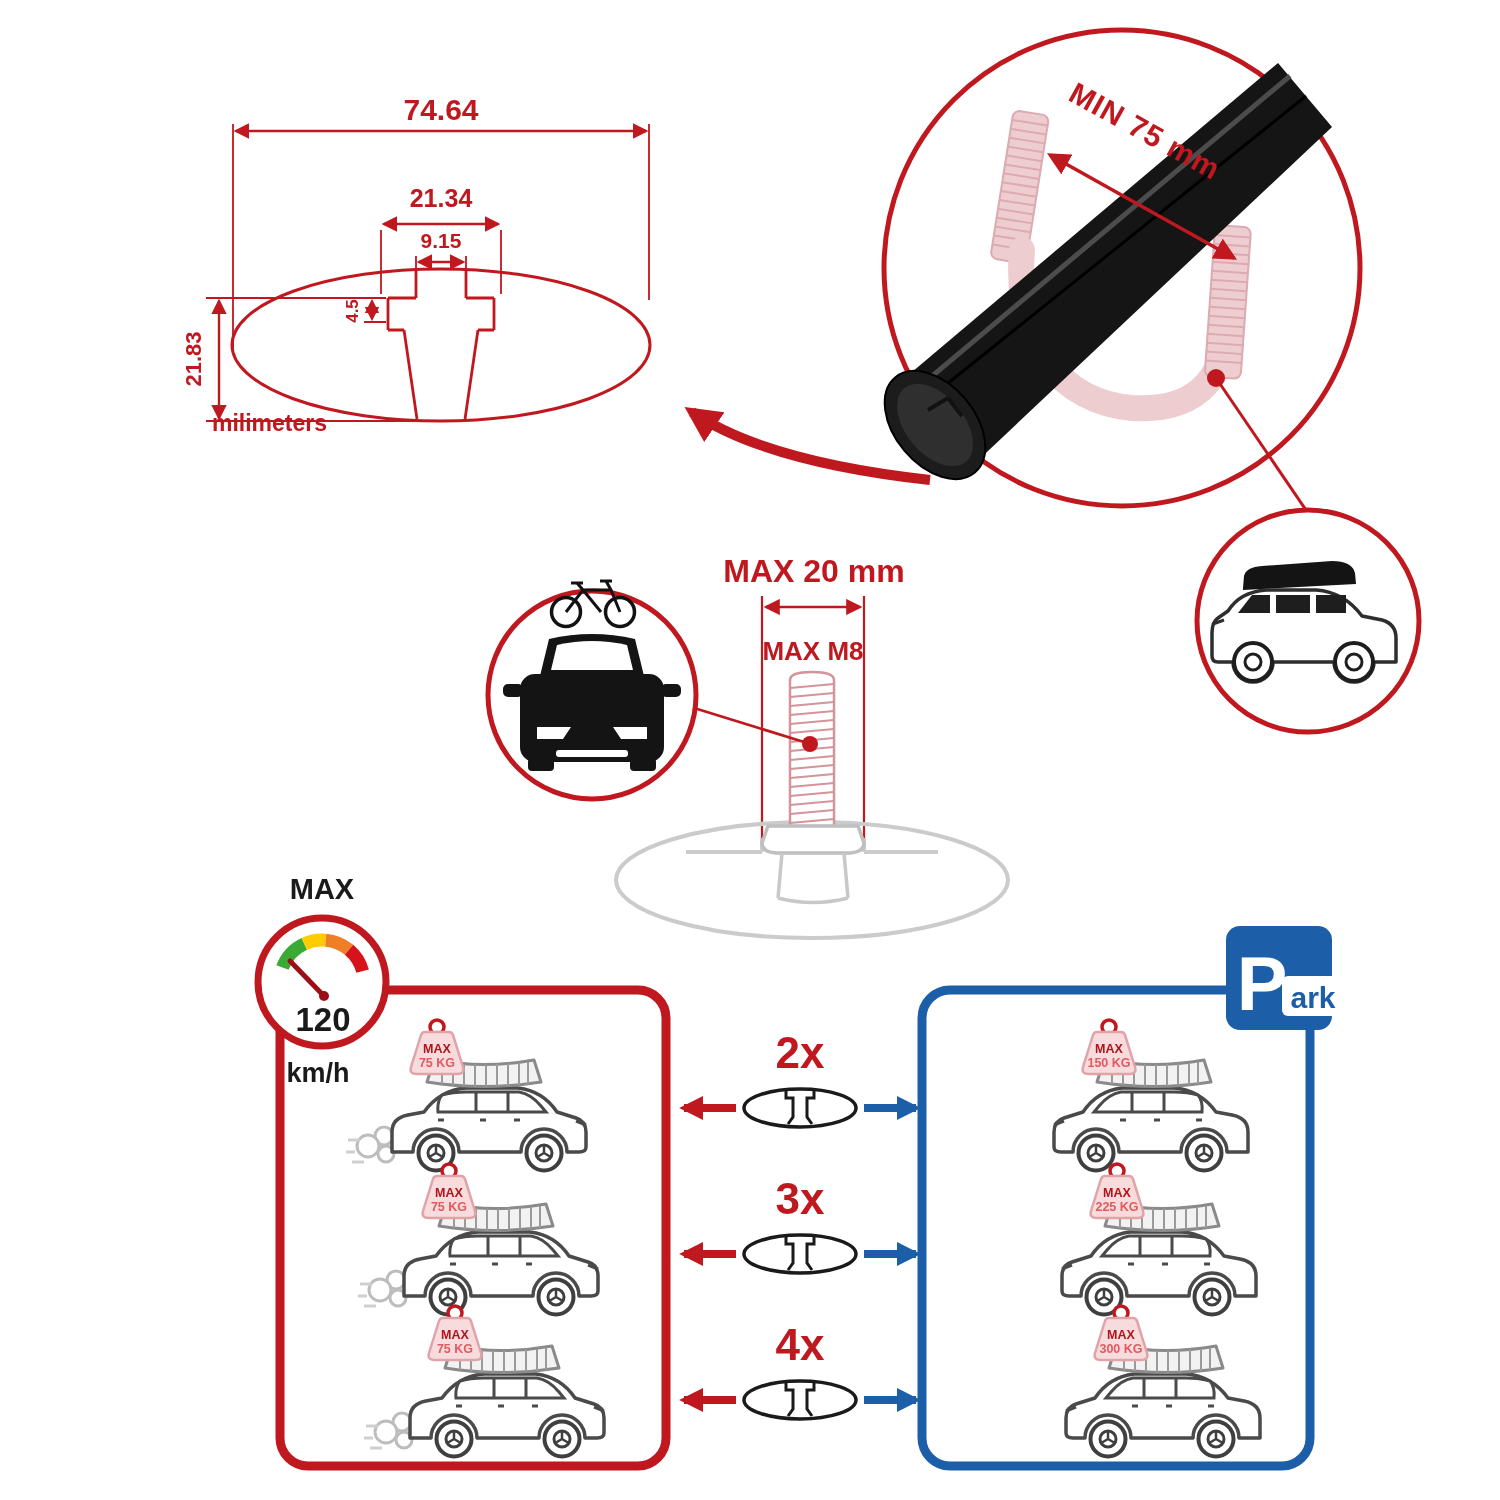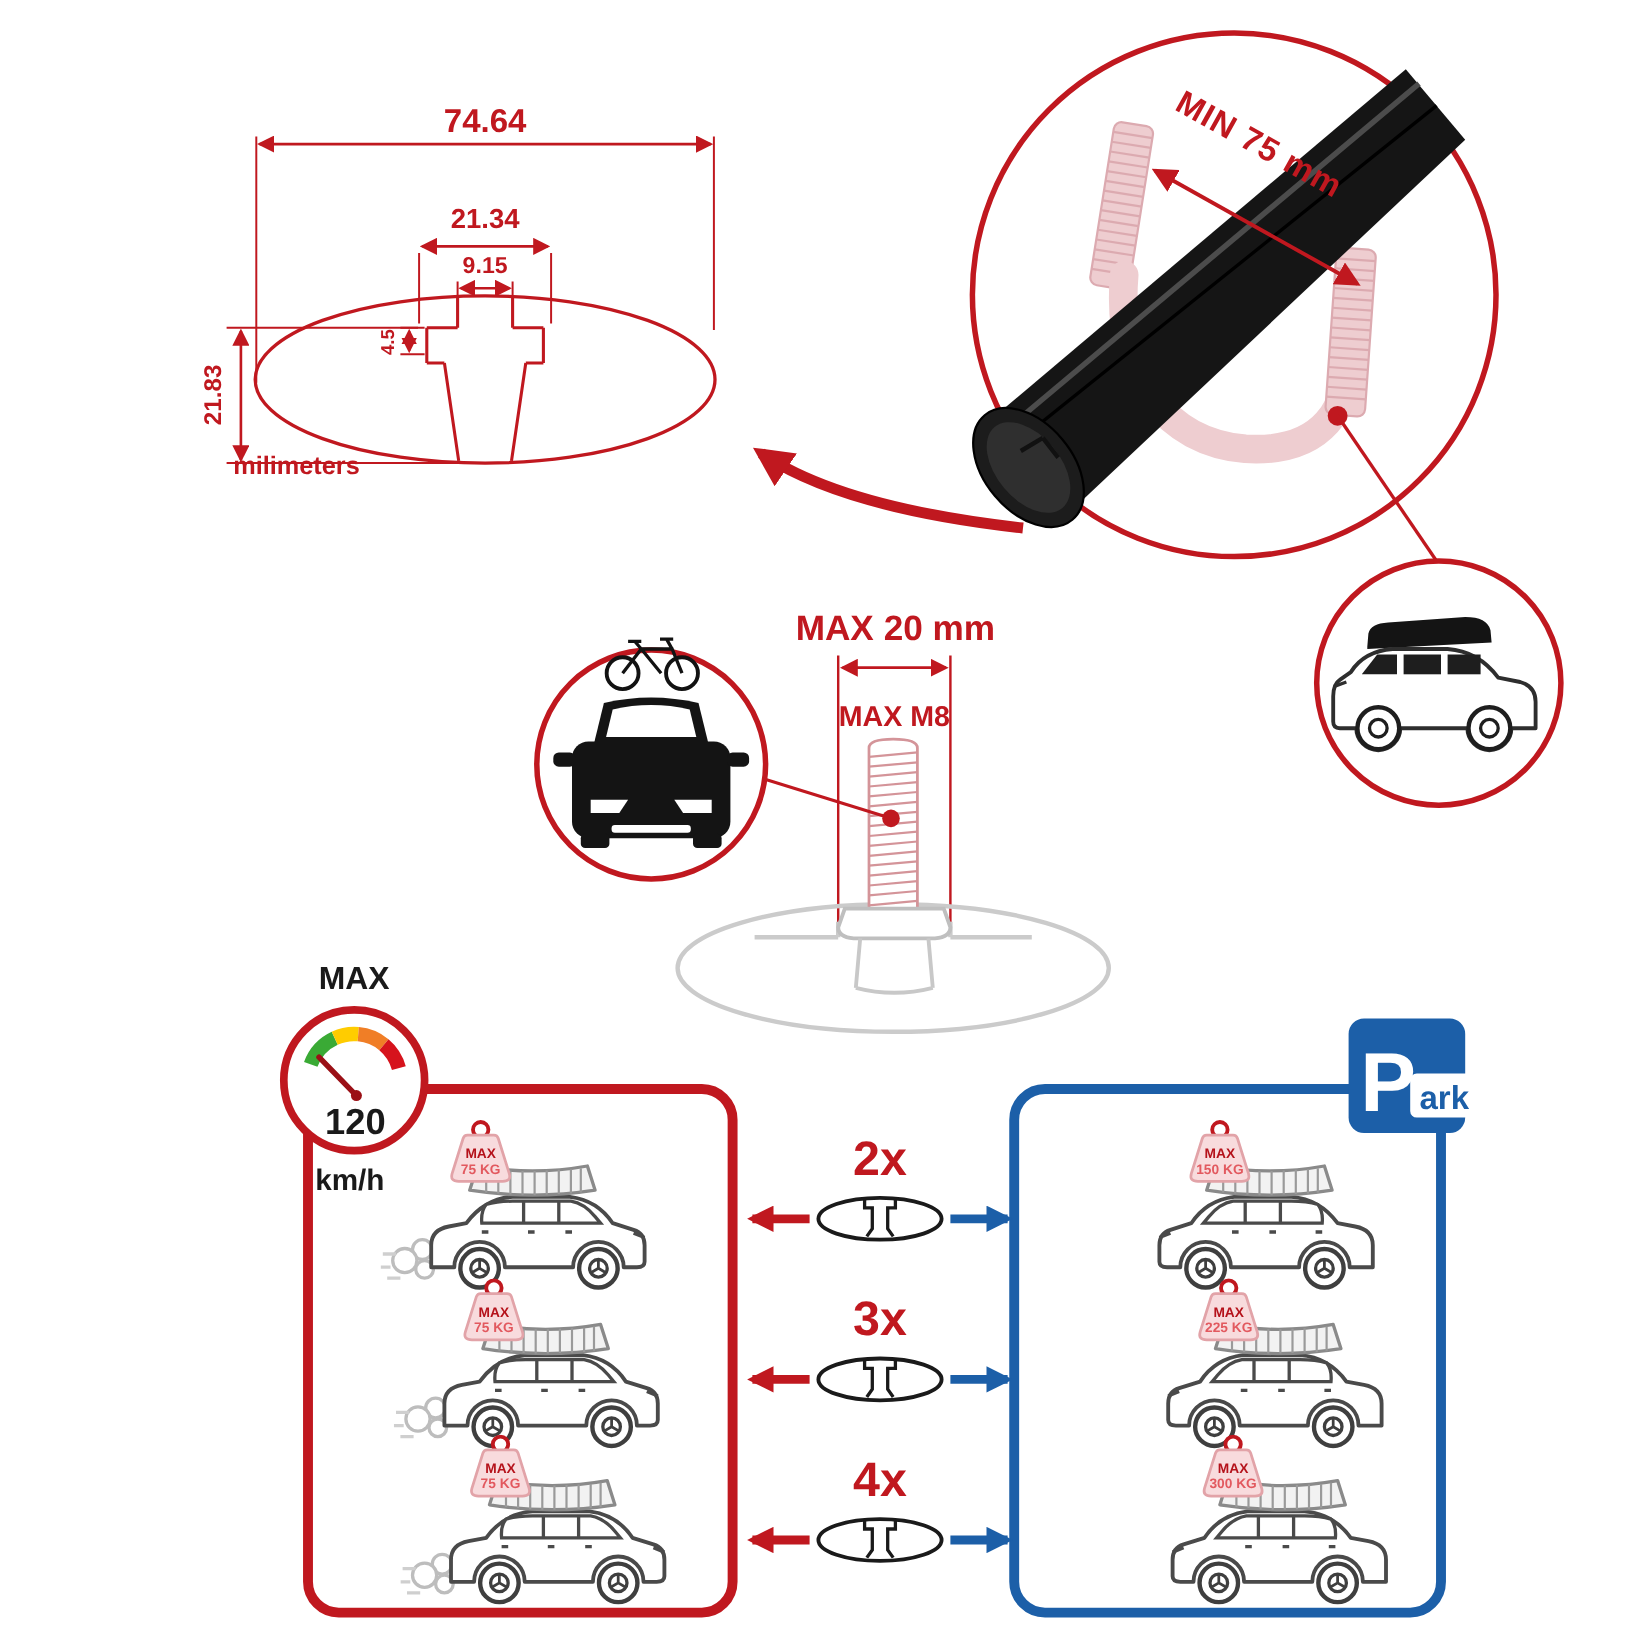--- a/index.html
+++ b/index.html
@@ -1,20 +1,20 @@
 <!DOCTYPE html>
 <html style="--red: #c0181f; --blue: #1c5fa8; --pink: #eecdd0; --pinkline: #dcaab0; --ink: #1a1a1a; --gray: #c9c9c9; --tagdark: #b5121b; --taglight: #e2595f;"><head>
 <meta charset="utf-8">
 <style>
   :root{
     --red:#c0181f; --blue:#1c5fa8; --pink:#eecdd0; --pinkline:#dcaab0;
     --ink:#1a1a1a; --gray:#c9c9c9; --tagdark:#b5121b; --taglight:#e2595f;
   }
   html,body{margin:0;padding:0;background:#fff;}
-  .canvas{position:relative;width:1500px;height:1500px;background:#fff;overflow:hidden;border-radius:28px;}
+  .canvas{position:relative;width:1500px;height:1500px;background:#fff;overflow:hidden;}
   svg{display:block;}
   svg text{font-family:"Liberation Sans","DejaVu Sans",sans-serif;font-weight:bold;}
   .tr{fill:var(--red);} .tk{fill:var(--ink);} .tw{fill:#fff;} .tb{fill:var(--blue);}
   .tagT{fill:var(--tagdark);} .tagV{fill:var(--taglight);}
   .sr{stroke:var(--red);} .fr{fill:var(--red);}
   .sb{stroke:var(--blue);} .fb{fill:var(--blue);}
 </style>
 </head>
 <body>
 

